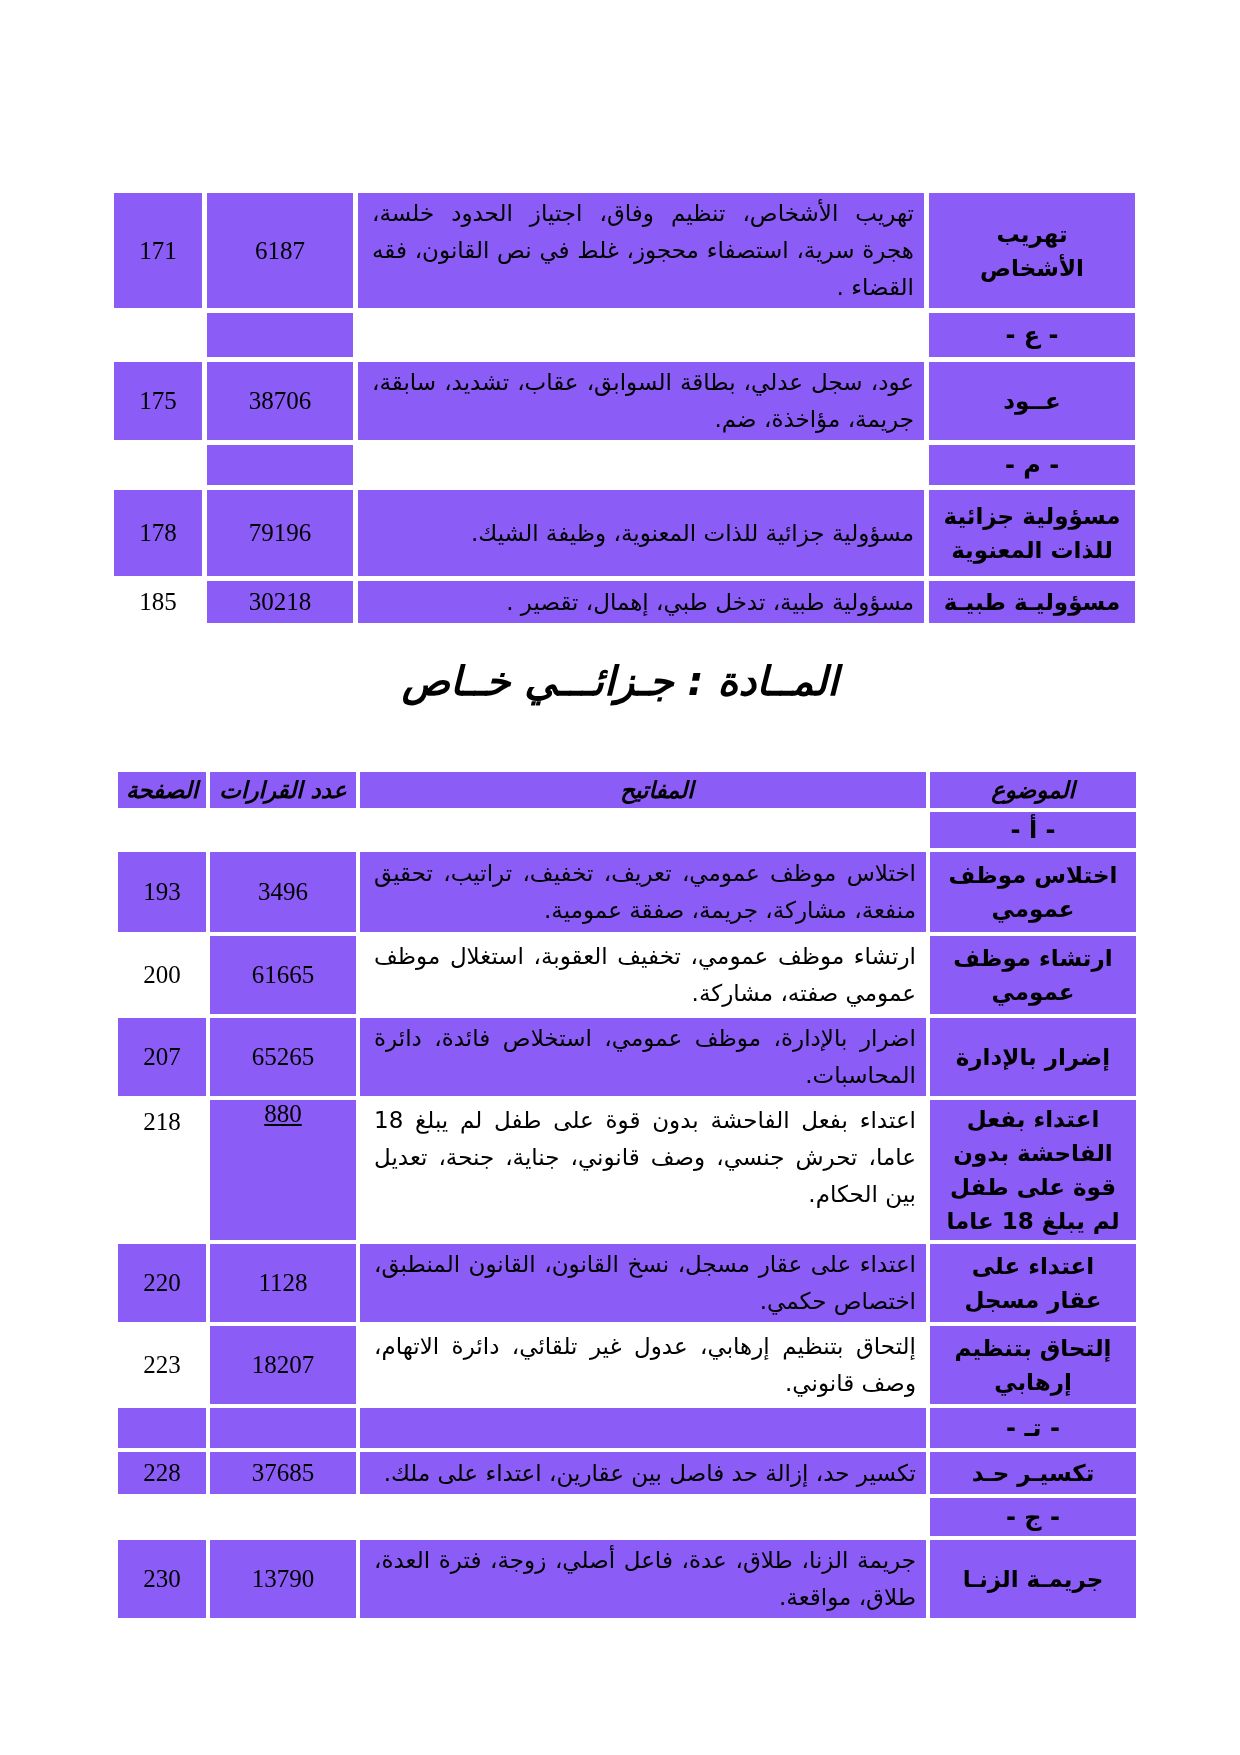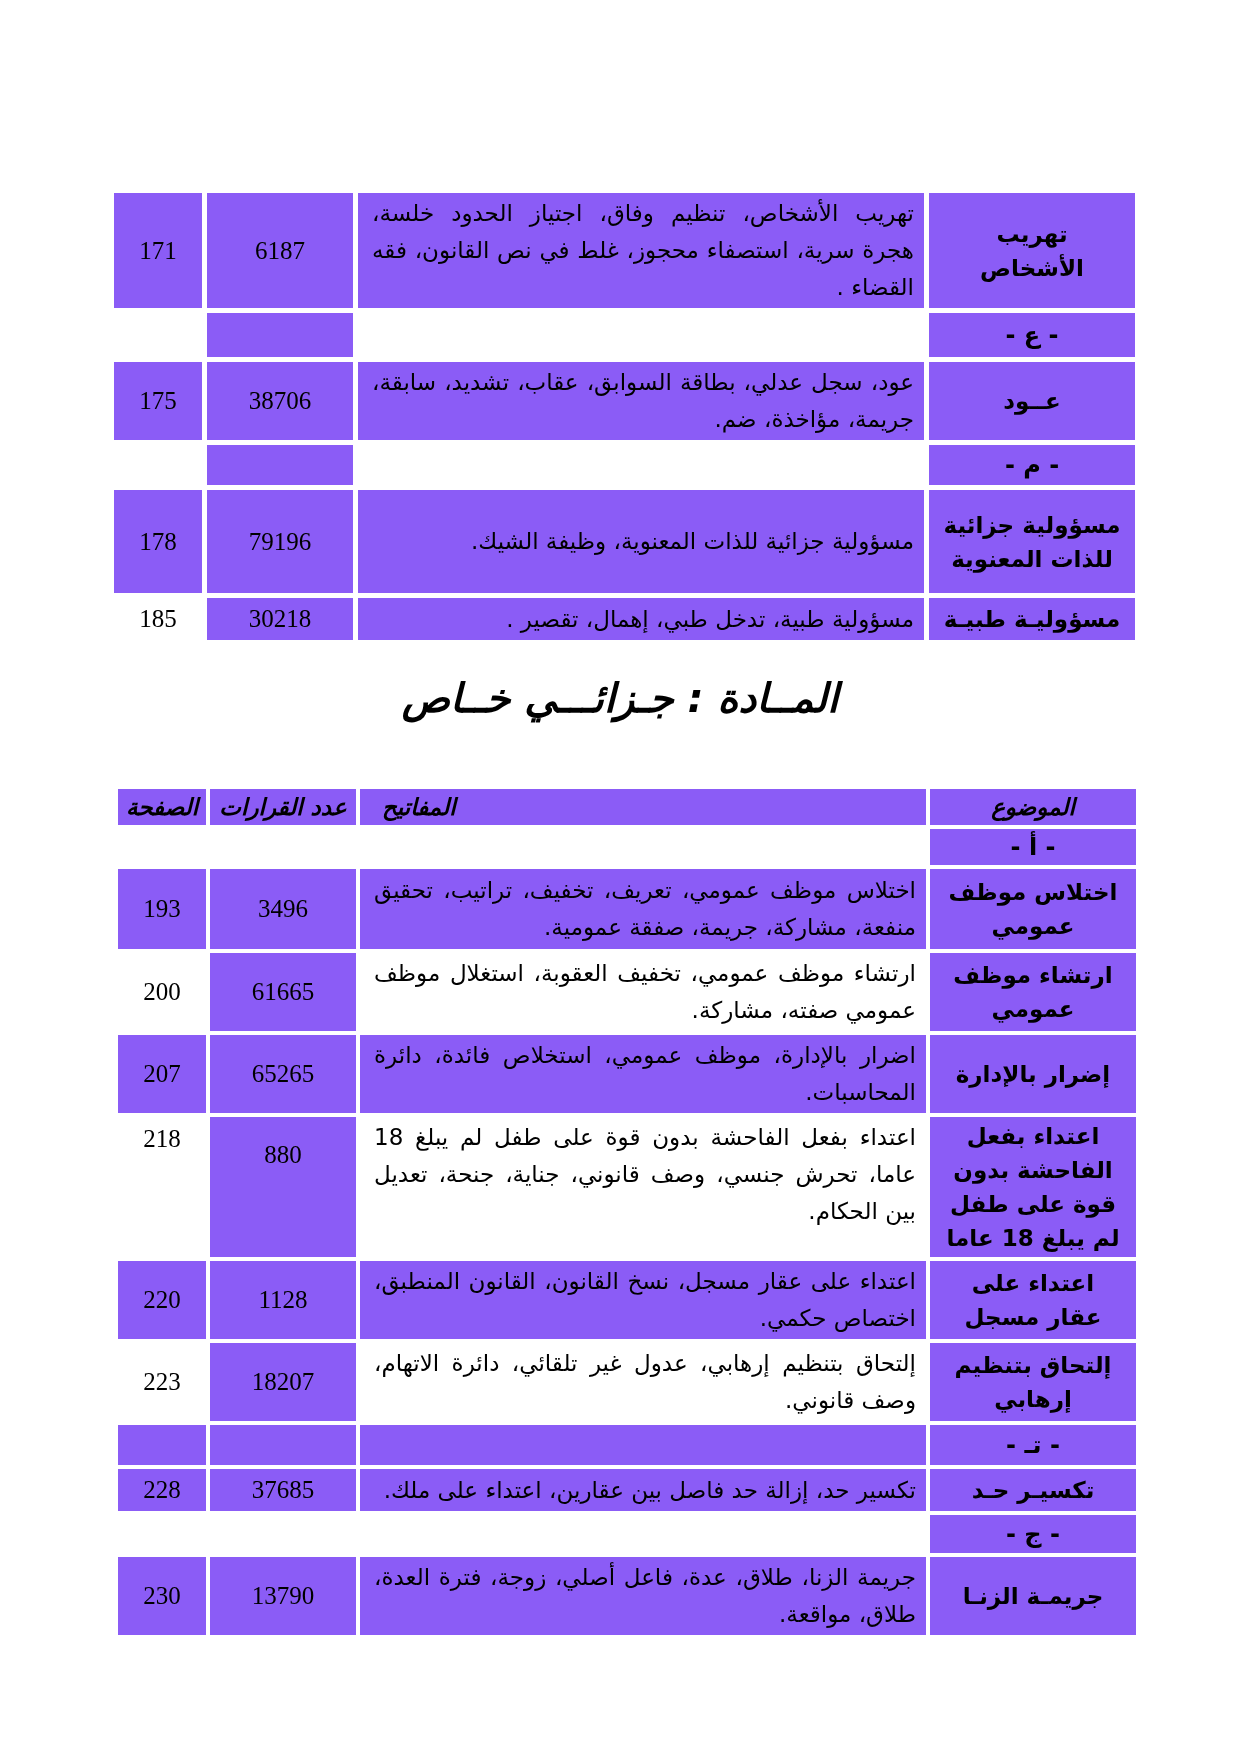--- a/index.html
+++ b/index.html
@@ -102,21 +102,21 @@
       <td class="keywords g">عود، سجل عدلي، بطاقة السوابق، عقاب، تشديد، سابقة، جريمة، مؤاخذة، ضم.</td>
       <td class="num g">38706</td>
       <td class="num g">175</td>
     </tr>
     <tr style="height:40px">
       <td class="section g">- م -</td>
       <td></td>
       <td class="g"></td>
       <td></td>
     </tr>
-    <tr style="height:103px">
+    <tr style="height:86px">
       <td class="subject g">مسؤولية جزائية للذات المعنوية</td>
       <td class="keywords g">مسؤولية جزائية للذات المعنوية، وظيفة الشيك.</td>
       <td class="num g">79196</td>
       <td class="num g">178</td>
     </tr>
     <tr style="height:42px">
       <td class="subject g">مسؤوليـة طبيـة</td>
       <td class="keywords g">مسؤولية طبية، تدخل طبي، إهمال، تقصير .</td>
       <td class="num g">30218</td>
       <td class="num">185</td>
@@ -129,21 +129,21 @@
   <table class="idx t2">
     <colgroup>
         <col class="c-subject">
         <col class="c-keywords">
         <col class="c-count">
         <col class="c-page">
       </colgroup>
     <tbody>
         <tr style="height:36px">
       <th class="g">الموضوع</th>
-      <th class="g" style="text-align:left; padding-left:22px;">المفاتيح</th>
+      <th class="g" style="text-align:center; padding-left:30px;">المفاتيح</th>
       <th class="g">عدد القرارات</th>
       <th class="g">الصفحة</th>
     </tr>
     <tr style="height:36px">
       <td class="section g">- أ -</td>
       <td></td>
       <td></td>
       <td></td>
     </tr>
     <tr style="height:80px">
@@ -160,21 +160,21 @@
     </tr>
     <tr style="height:42px">
       <td class="subject g">إضرار بالإدارة</td>
       <td class="keywords g">اضرار بالإدارة، موظف عمومي، استخلاص فائدة، دائرة المحاسبات.</td>
       <td class="num g">65265</td>
       <td class="num g">207</td>
     </tr>
     <tr style="height:108px">
       <td class="subject g">اعتداء بفعل الفاحشة بدون قوة على طفل لم يبلغ 18 عاما</td>
       <td class="keywords" style="vertical-align:top;">اعتداء بفعل الفاحشة بدون قوة على طفل لم يبلغ 18 عاما، تحرش جنسي، وصف قانوني، جناية، جنحة، تعديل بين الحكام.</td>
-      <td class="num g" style="vertical-align:top; padding-top:24px;">880</td>
+      <td class="num g" style="vertical-align:top; padding-top:0;text-decoration:underline;">880</td>
       <td class="num" style="vertical-align:top; padding-top:8px;">218</td>
     </tr>
     <tr style="height:78px">
       <td class="subject g">اعتداء على عقار مسجل</td>
       <td class="keywords g">اعتداء على عقار مسجل، نسخ القانون، القانون المنطبق، اختصاص حكمي.</td>
       <td class="num g">1128</td>
       <td class="num g">220</td>
     </tr>
     <tr style="height:48px">
       <td class="subject g">إلتحاق بتنظيم إرهابي</td>

